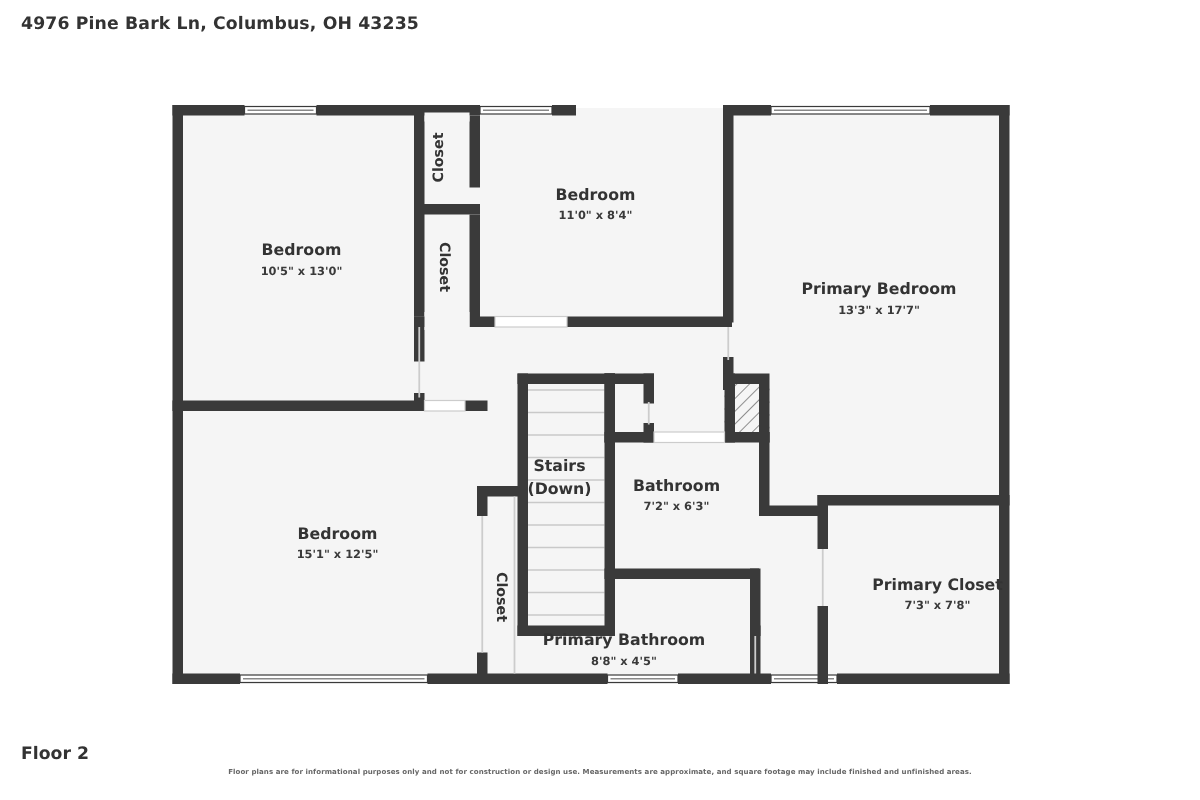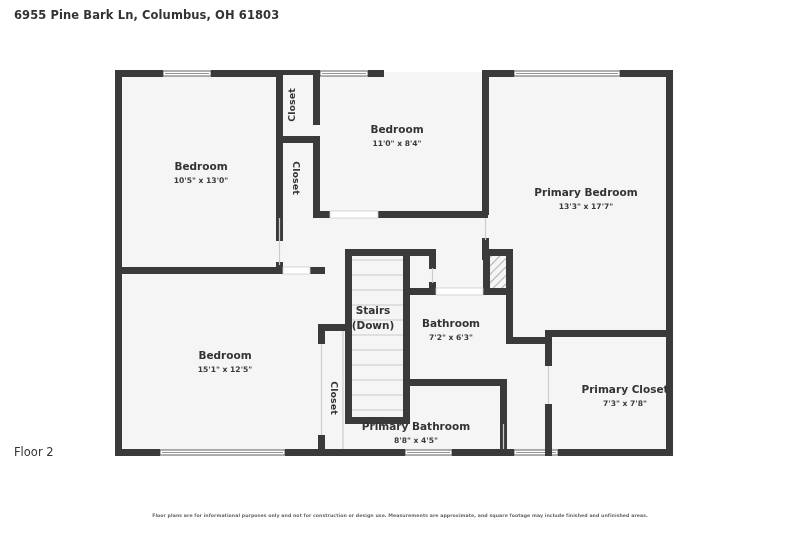--- a/index.html
+++ b/index.html
@@ -21,23 +21,23 @@
     left: 14px;
     top: 8px;
     font-size: 11.5px;
     font-weight: bold;
     color: #333333;
     letter-spacing: 0.1px;
   }
   #floor-label {
     position: absolute;
     left: 14px;
-    top: 445px;
+    top: 495px;
     font-size: 11.5px;
-    font-weight: normal;
+    font-weight: bold;
     color: #333333;
   }
   #disclaimer {
     position: absolute;
     left: 0;
     top: 513px;
     width: 800px;
     text-align: center;
     font-size: 4.7px;
     font-weight: bold;
@@ -251,15 +251,15 @@
 
     <g>
       <text class="closet-name" x="295" y="105" transform="rotate(-90 295 105)">Closet</text>
       <text class="closet-name" x="293" y="178" transform="rotate(90 293 178)">Closet</text>
       <text class="closet-name" x="331" y="398" transform="rotate(90 331 398)">Closet</text>
     </g>
 
   </svg>
 </div>
 
-<div id="address-title">6955 Pine Bark Ln, Columbus, OH 61803</div>
+<div id="address-title">4976 Pine Bark Ln, Columbus, OH 43235</div>
 <div id="floor-label">Floor 2</div>
 <div id="disclaimer">Floor plans are for informational purposes only and not for construction or design use. Measurements are approximate, and square footage may include finished and unfinished areas.</div>
 
 </body></html>

